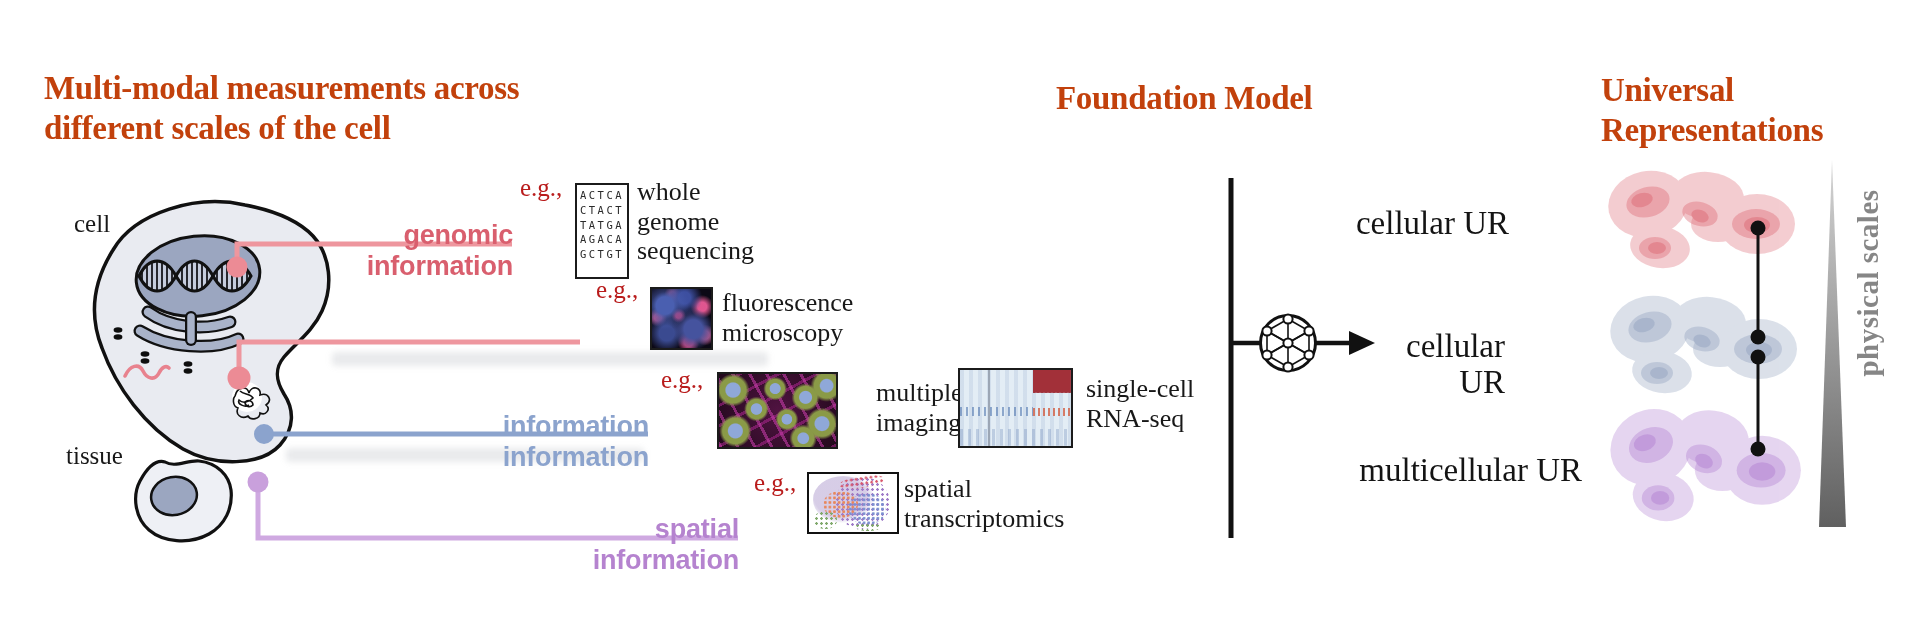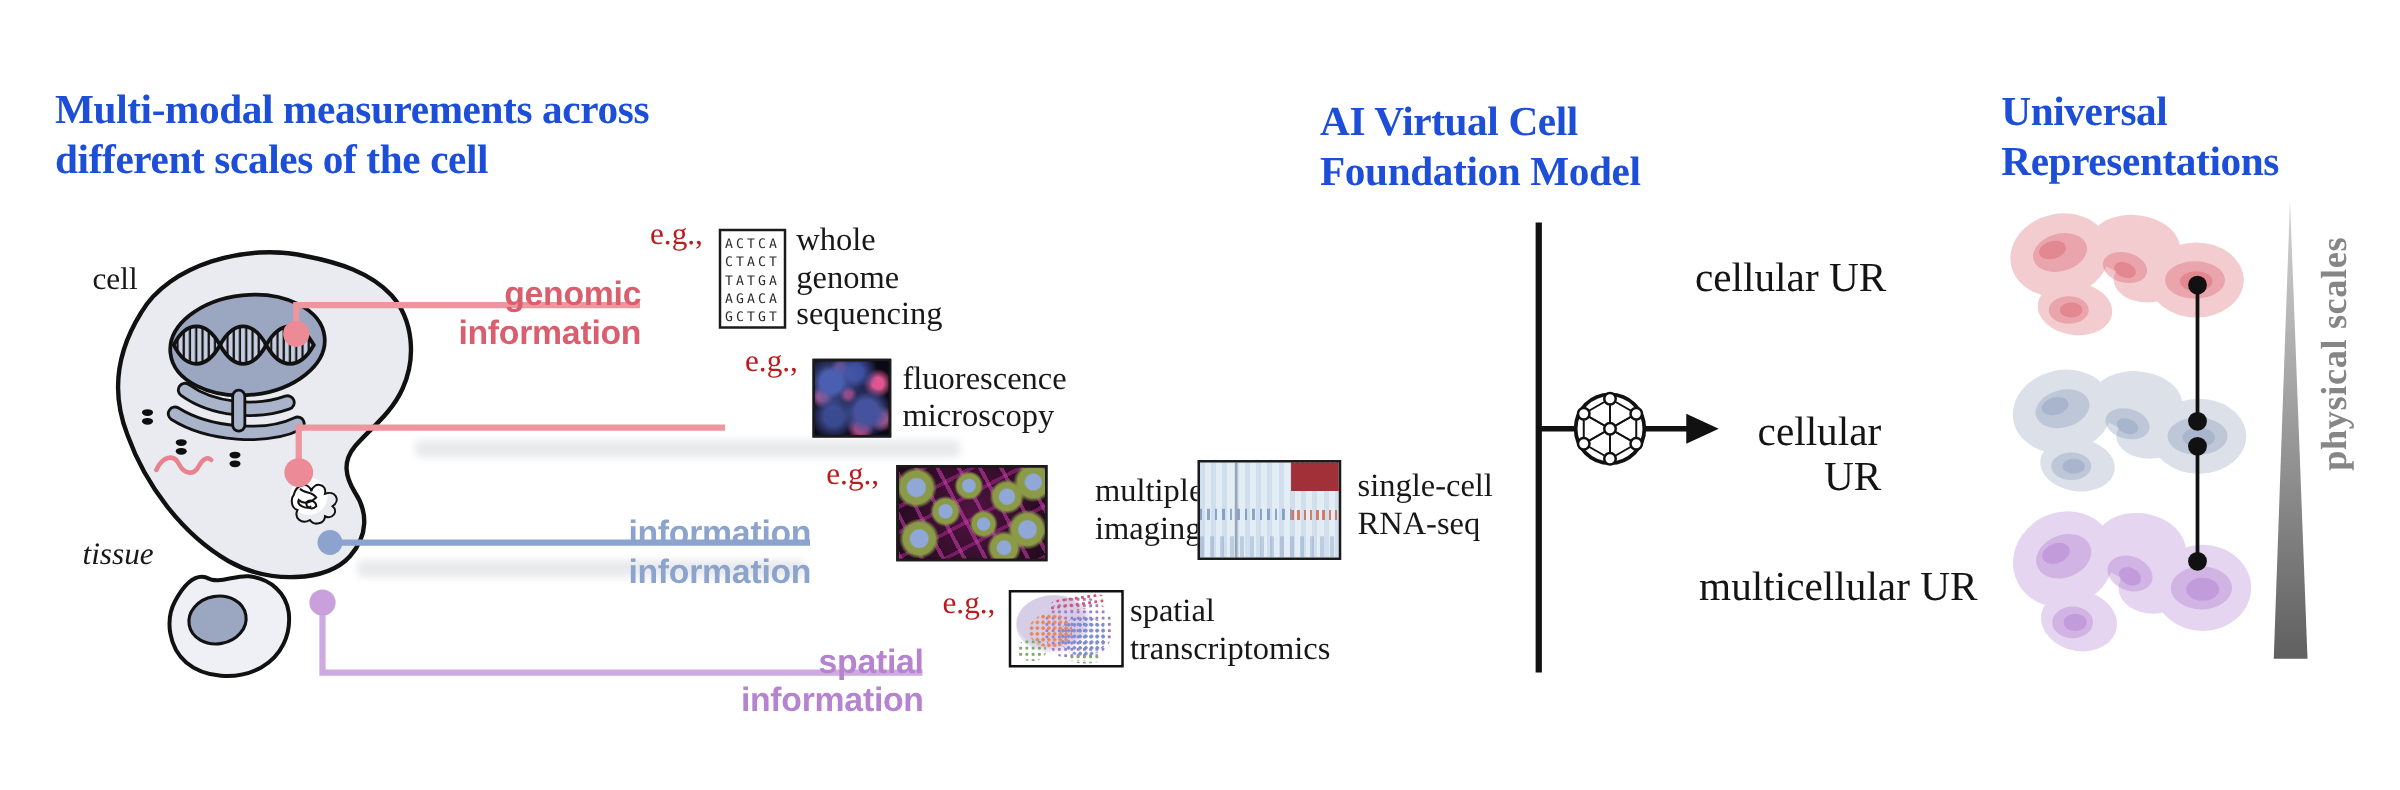--- a/index.html
+++ b/index.html
@@ -1,19 +1,19 @@
 <!DOCTYPE html>
 <html><head>
 <meta charset="utf-8">
 <style>
   html,body{margin:0;padding:0;background:#fff;}
   #canvas{position:relative;width:1920px;height:632px;background:#ffffff;overflow:hidden;
           font-family:"Liberation Serif", serif;}
   .abs{position:absolute;}
-  .t-big{font:700 33px/40px "Liberation Serif", serif;color:#1d4ed8;letter-spacing:-0.3px;}
+  .t-big{font:700 33px/40px "Liberation Serif", serif;color:#c2410c;letter-spacing:-0.3px;}
   .t-serif26{font:400 26px/29.5px "Liberation Serif", serif;color:#181818;}
   .t-small{font:400 25px/28px "Liberation Serif", serif;color:#181818;}
   .t-eg{font:400 25px/28px "Liberation Serif", serif;color:#b91c1c;}
   .t-ur{font:400 33px/36px "Liberation Serif", serif;color:#141414;text-align:right;}
   .t-label{font:700 27px/31px "Liberation Sans", sans-serif;letter-spacing:-0.2px;text-align:right;margin-top:44px;}
   .c-red{color:#d95f6e;}
   .c-blue{color:#8ba3cd;}
   .c-purple{color:#b583cf;}
   .img-frame{position:absolute;border:2.5px solid #1b1b1b;box-sizing:border-box;overflow:hidden;}
   .dna-box{position:absolute;border:2.5px solid #1b1b1b;box-sizing:border-box;
@@ -29,21 +29,21 @@
 <body>
 
 <div id="canvas">
 
   <div class="abs t-big" style="left:44px;top:68px;">
     <div>Multi-modal measurements across</div>
     <div>different scales of the cell</div>
   </div>
 
   <div class="abs t-small" style="left:74px;top:210px;">cell</div>
-  <div class="abs t-small" style="left:66px;top:430px;font-style:italic;">tissue</div>
+  <div class="abs t-small" style="left:66px;top:442px;">tissue</div>
 
   <svg class="abs" style="left:75px;top:190px;" width="300" height="370" viewBox="0 0 300 370">
     <defs>
       <pattern id="hatch" patternUnits="userSpaceOnUse" width="5" height="8">
         <rect width="5" height="8" fill="#c6cdde"></rect>
         <line x1="2" y1="0" x2="2" y2="8" stroke="#15151a" stroke-width="1.8"></line>
       </pattern>
     </defs>
 
     <path d="M170,15 C122,4 60,22 38,60 C18,92 14,125 27,158 C41,197 70,237 108,259
@@ -201,21 +201,21 @@
   <div class="abs t-label c-purple" style="left:489px;top:470px;width:250px;">
     <div>spatial</div>
     <div>information</div>
   </div>
 
   <div class="abs t-eg" style="left:520px;top:174px;">e.g.,</div>
   <div class="abs t-eg" style="left:596px;top:276px;">e.g.,</div>
   <div class="abs t-eg" style="left:661px;top:366px;">e.g.,</div>
   <div class="abs t-eg" style="left:754px;top:469px;">e.g.,</div>
 
-  <div class="dna-box" style="left:575px;top:183px;width:54px;height:80px;">
+  <div class="dna-box" style="left:575px;top:183px;width:54px;height:96px;">
     <div>ACTCA</div>
     <div>CTACT</div>
     <div>TATGA</div>
     <div>AGACA</div>
     <div>GCTGT</div>
   </div>
 
   <div class="abs t-serif26" style="left:637px;top:177px;">
     <div>whole</div>
     <div>genome</div>
@@ -286,21 +286,20 @@
     <div class="dots" style="left:4%;top:4%;width:70%;height:80%;background:radial-gradient(ellipse at 45% 45%, rgba(188,172,214,.6) 0 55%, transparent 72%);"></div>
     <div class="dots" style="left:30%;top:6%;width:62%;height:88%;background-image:radial-gradient(circle, #9f7cc8 1.1px, transparent 1.5px);background-size:5px 5px;"></div>
     <div class="dots" style="left:16%;top:30%;width:40%;height:46%;background-image:radial-gradient(circle, #e8875c 1.2px, transparent 1.6px);background-size:4.6px 4.6px;"></div>
     <div class="dots" style="left:44%;top:32%;width:44%;height:56%;background-image:radial-gradient(circle, #7b8fd0 1.2px, transparent 1.6px);background-size:4.6px 4.6px;"></div>
     <div class="dots" style="left:34%;top:4%;width:52%;height:20%;background-image:radial-gradient(circle, #d8556a 1.1px, transparent 1.5px);background-size:5px 5px;transform:rotate(-8deg);"></div>
     <div class="dots" style="left:6%;top:64%;width:26%;height:30%;background-image:radial-gradient(circle, #7fa86a 1.1px, transparent 1.5px);background-size:5px 5px;"></div>
     <div class="dots" style="left:52%;top:84%;width:30%;height:14%;background-image:radial-gradient(circle, #7fa86a 1.1px, transparent 1.5px);background-size:5px 5px;"></div>
   </div>
 
   <div class="abs t-big" style="left:1056px;top:78px;">
-    <div>AI Virtual Cell</div>
     <div>Foundation Model</div>
   </div>
 
   <div class="abs t-ur" style="left:1329px;top:205px;width:180px;">cellular UR</div>
   <div class="abs t-ur" style="left:1355px;top:328px;width:150px;">cellular UR</div>
   <div class="abs t-ur" style="left:1340px;top:452px;width:242px;">multicellular UR</div>
 
   <div class="abs t-big" style="left:1601px;top:70px;">
     <div>Universal</div>
     <div>Representations</div>

